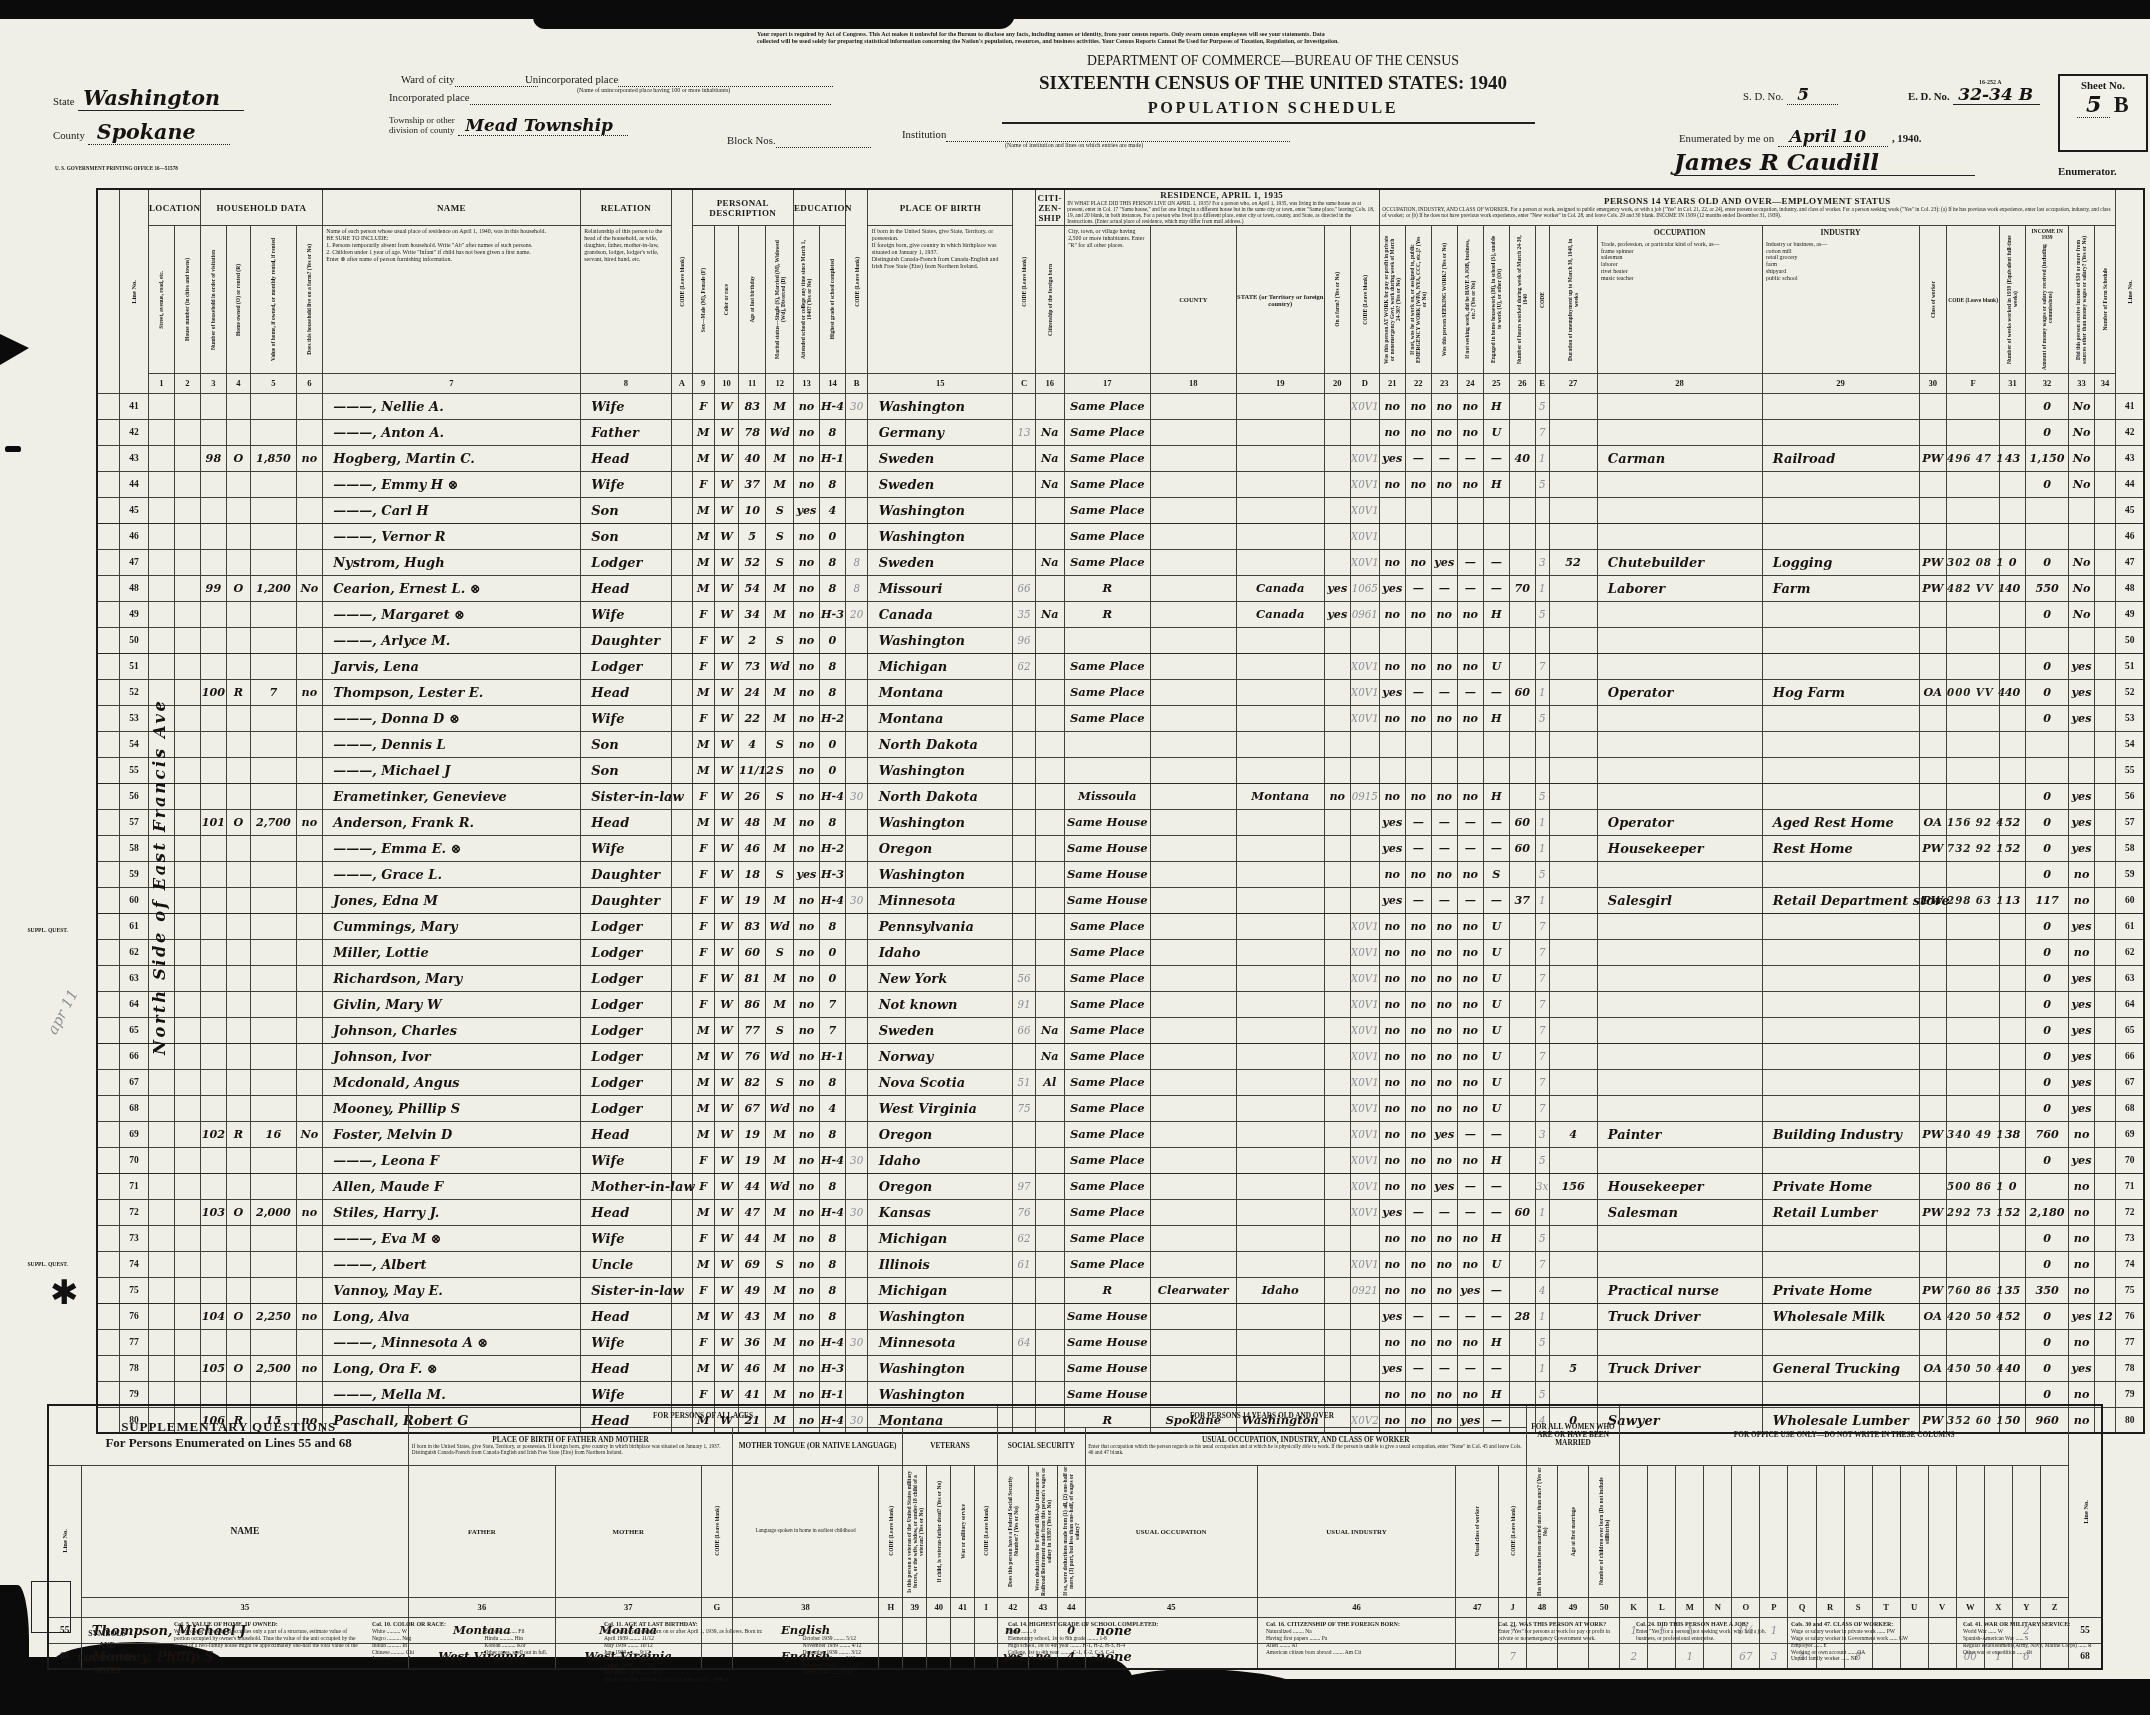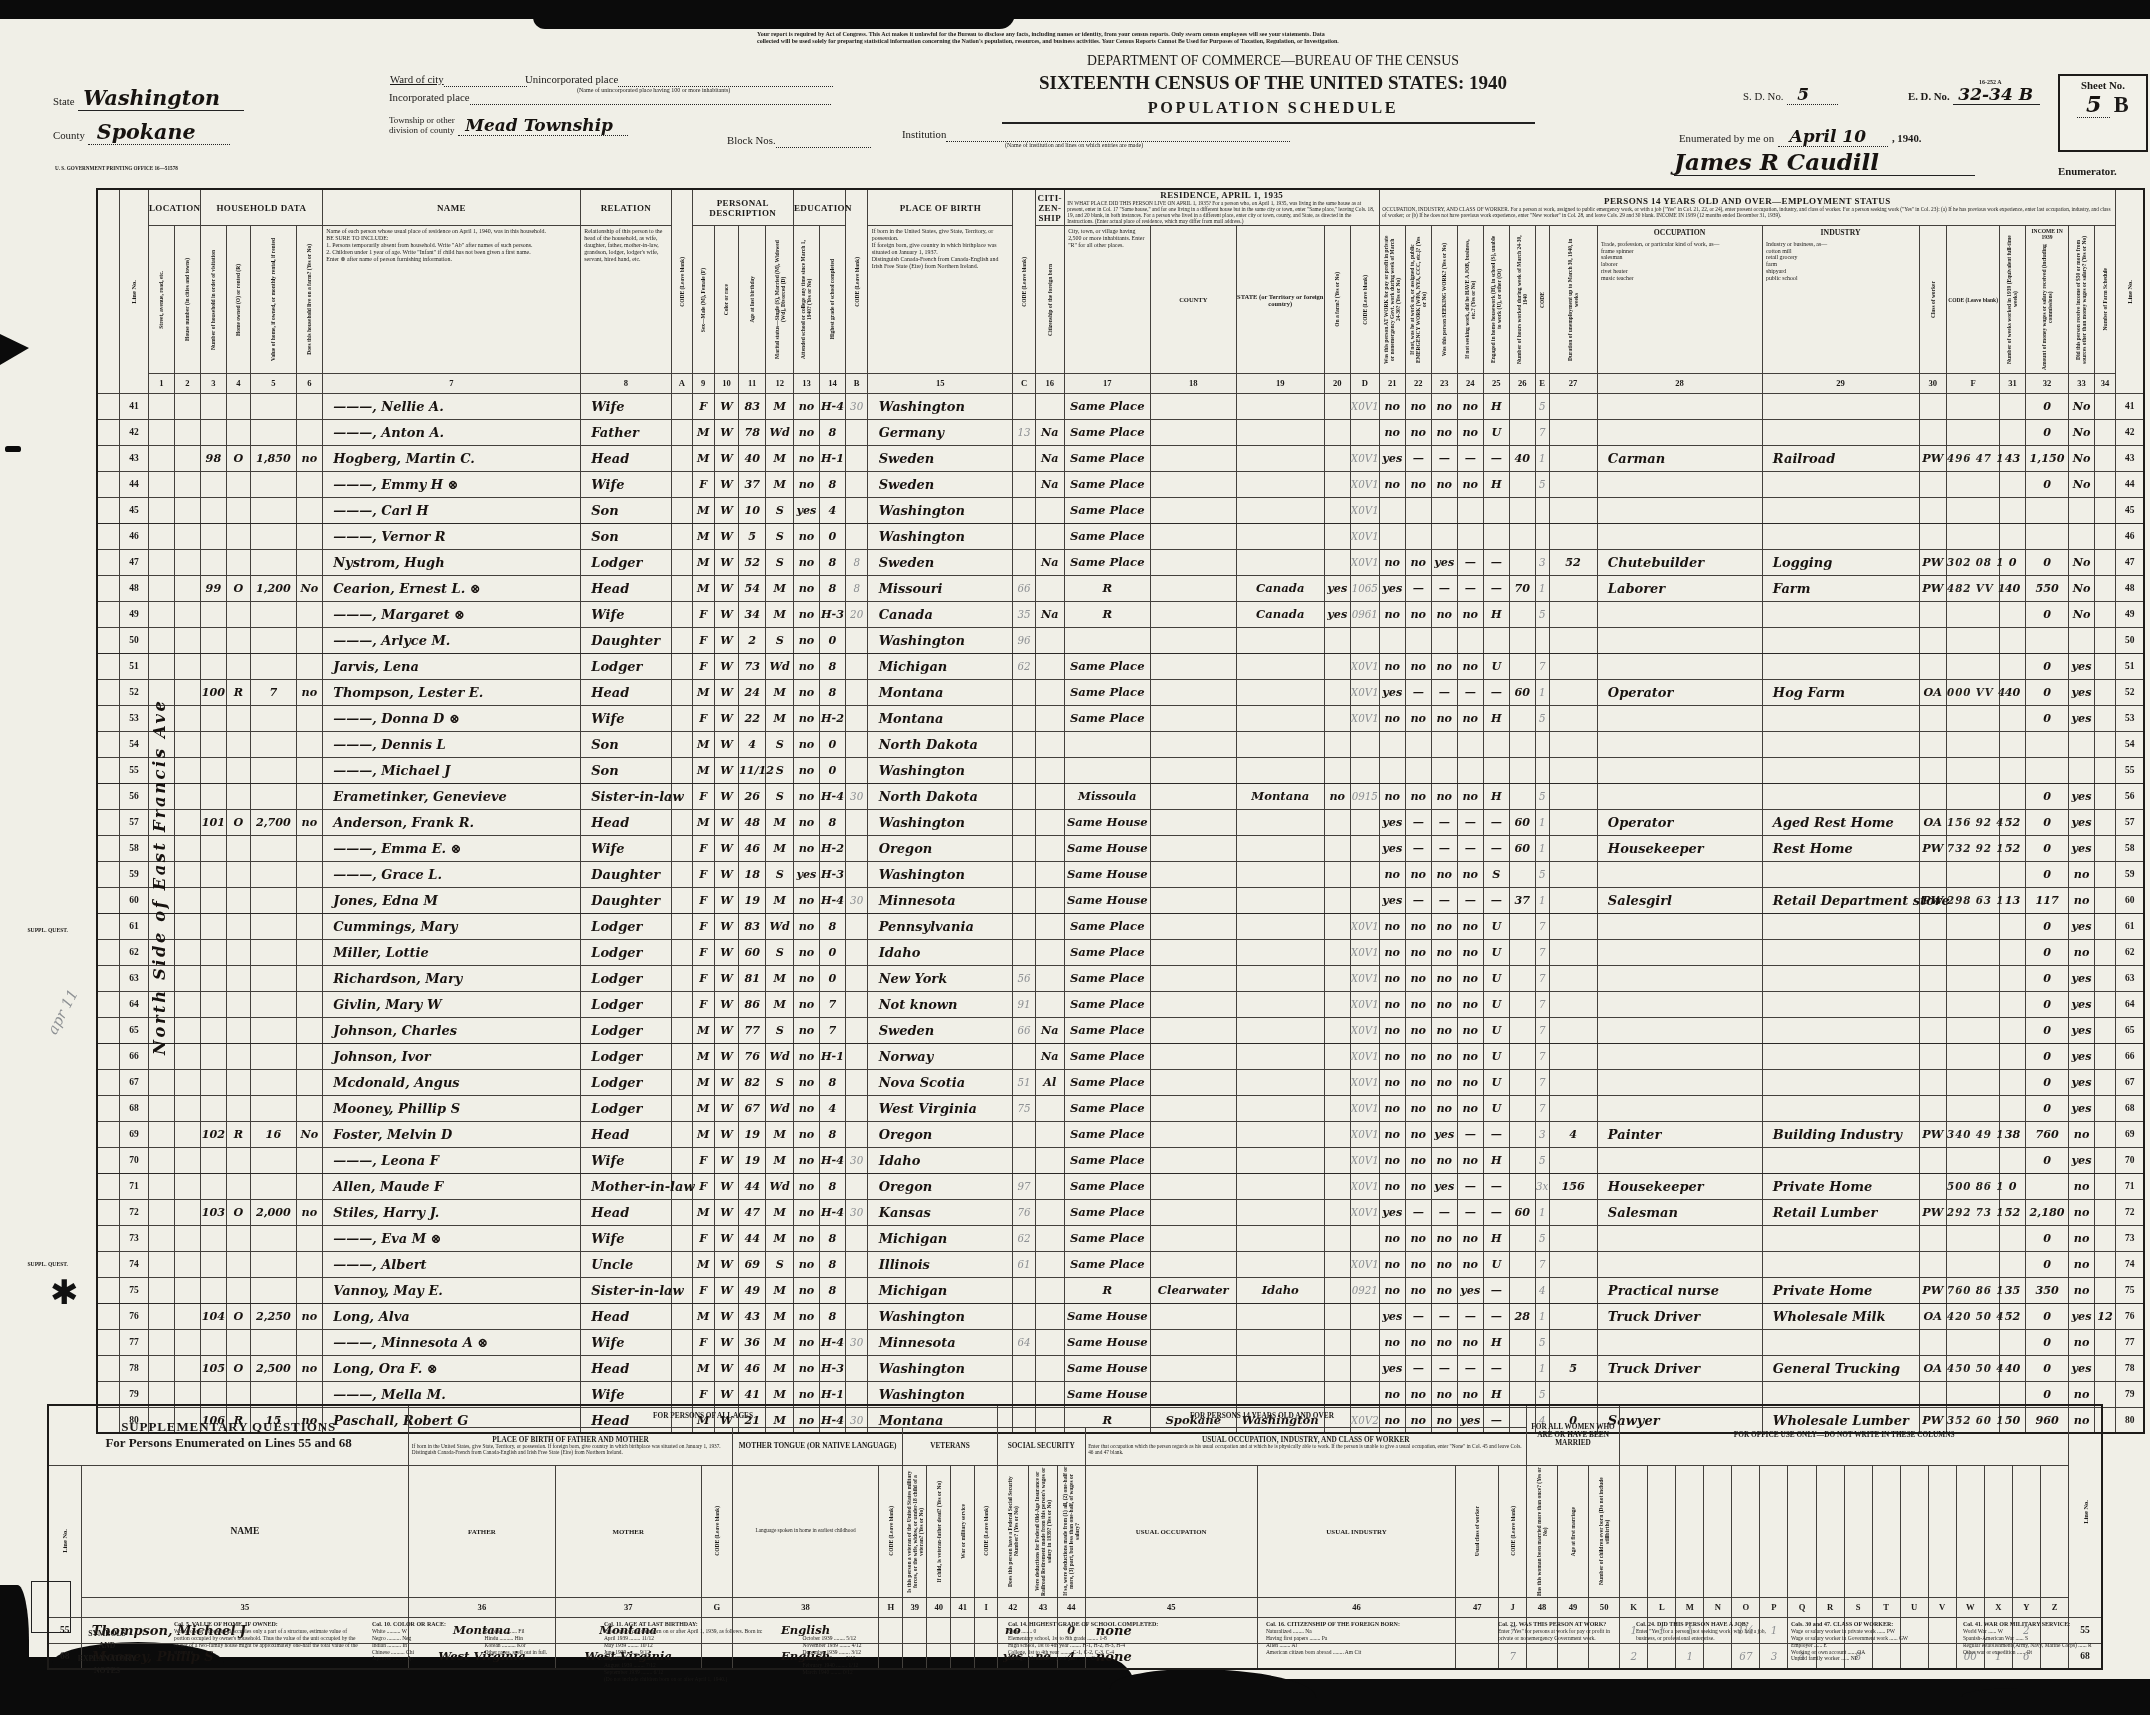--- a/index.html
+++ b/index.html
@@ -65,21 +65,21 @@
 
 <div class="abs tiny" style="left:757px;top:31px;width:680px;font-weight:700;text-align:left;">
   <span>Your report is required by Act of Congress. This Act makes it unlawful for the Bureau to disclose any facts, including names or identity, from your census reports. Only sworn census employees will see your statements. Data</span><br><span>collected will be used solely for preparing statistical information concerning the Nation's population, resources, and business activities. Your Census Reports Cannot Be Used for Purposes of Taxation, Regulation, or Investigation.</span>
 </div>
 <div class="abs tiny" style="left:1979px;top:79px;font-weight:700;">16-252 A</div>
 <div class="abs" style="left:929px;top:53px;width:688px;text-align:center;font-size:13.8px;font-weight:400;">DEPARTMENT OF COMMERCE—BUREAU OF THE CENSUS</div>
 <div class="abs" style="left:886px;top:72px;width:774px;text-align:center;font-size:19px;font-weight:700;">SIXTEENTH CENSUS OF THE UNITED STATES: 1940</div>
 <div class="abs" style="left:972px;top:98px;width:602px;text-align:center;font-size:16.3px;font-weight:700;letter-spacing:2.6px;">POPULATION SCHEDULE</div>
 <div class="abs" style="left:1002px;top:122px;width:533px;height:0;border-bottom:2.2px solid #222;"></div>
 
-<div class="abs" style="left:390px;top:71px;text-decoration:underline;">
+<div class="abs" style="left:401px;top:71px;">
   <span class="lbl">Ward of city</span><span class="dots" style="width:83px;"></span>
 </div>
 <div class="abs" style="left:525px;top:71px;">
   <span class="lbl">Unincorporated place</span><span class="dots" style="width:215px;"></span>
   <div class="tiny" style="margin-left:52px;">(Name of unincorporated place having 100 or more inhabitants)</div>
 </div>
 <div class="abs" style="left:53px;top:86px;">
   <span class="lbl">State</span>
   <span class="hwtxt hw-big" style="border-bottom:1.7px solid #222;padding:0 24px 0 5.2px;">Washington</span>
 </div>

